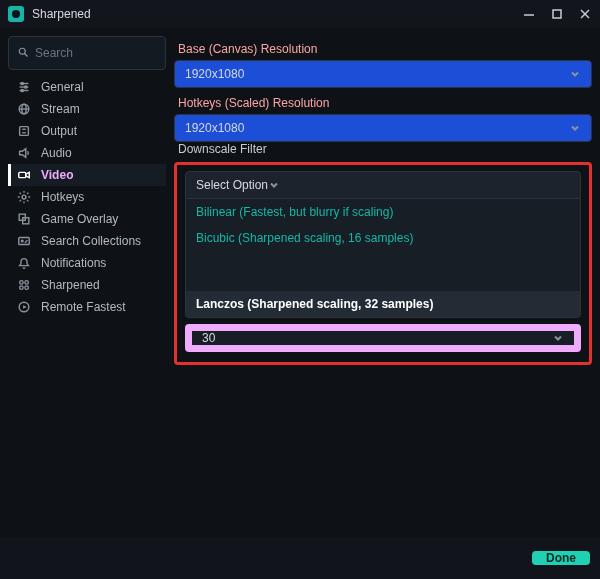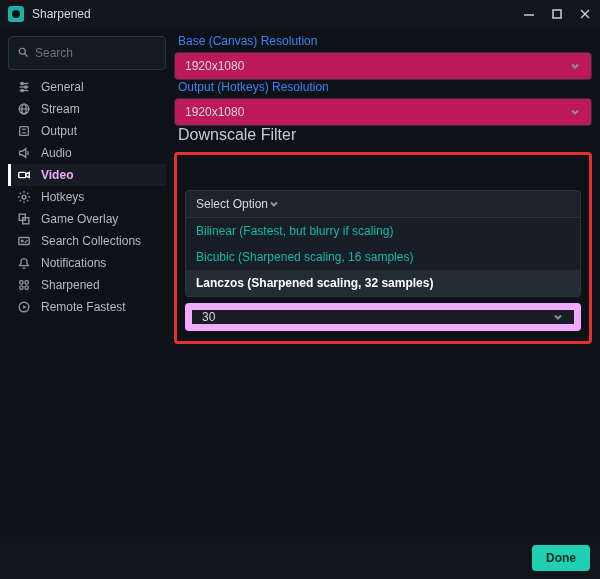--- a/index.html
+++ b/index.html
@@ -59,76 +59,76 @@
   .nav-item.active {
     color: #f0abfc; font-weight: 700;
     border-left: 3px solid #ffffff;
     background: #161c24;
   }
   .nav-icon { width: 14px; height: 14px; display:flex; align-items:center; justify-content:center; }
   .nav-icon svg { width:14px; height:14px; stroke:#8a929c; stroke-width:1.6; fill:none; }
   .nav-item.active .nav-icon svg { stroke:#ffffff; }
 
   .main { flex:1; display:flex; flex-direction:column; position:relative; min-width:0; }
-  .field-label { font-size: 12px; color:#3b82f6; margin-top:0; margin-bottom:4px; padding-left:4px;}
+  .field-label { font-size: 12px; color:#fca5a5; margin-top:8px; margin-bottom:4px; padding-left:4px;}
   .select {
     display:flex; align-items:center; justify-content:space-between;
     border:1px solid #2b333d; border-radius:4px;
-    background:#be185d; height:28px; padding:0 10px;
+    background:#1d4ed8; height:28px; padding:0 10px;
     color:#d6dae0; font-size:12px;
   }
   .chev { width:12px; height:12px; }
   .chev svg{ width:12px; height:12px; stroke:#8a929c; stroke-width:2; fill:none;}
 
   .highlight {
     border: 3px solid #e53030;
     border-radius:4px;
     margin-top:6px;
     padding: 6px 8px 10px 8px;
     display:flex; flex-direction:column; gap:6px;
   }
   .dropdown-head {
     display:flex; align-items:center; 
     border:1px solid #2b333d; border-radius:4px 4px 0 0;
     background:#1c232c; height:28px; padding:0 10px;
-    color:#d6dae0; font-size:12px;margin-top:29px;
+    color:#d6dae0; font-size:12px;
   }
   .dropdown-list {
     border:1px solid #2b333d; border-top:none;
     background:#181e26;
     border-radius:0 0 4px 4px;
   }
   .opt {
     padding: 6px 10px; font-size:12px; color:#14b8a6;
   }
   .opt.selected {
-    background:#232b35; color:#ffffff; font-weight:600;
+    background:#232b35; color:#ffffff; font-weight:600;margin-top:40px;
   }
   .second-select {
     display:flex; align-items:center; justify-content:space-between;
     border:7px solid #f0abfc; border-radius:4px;
     background:#181e26; height:28px; padding:0 10px;
     color:#d6dae0; font-size:12px;
   }
 
   .cut-label {
-    font-size:16px; color:#c8ccd2; padding-left:4px; margin-bottom:6px;
+    font-size:12px; color:#c8ccd2; padding-left:4px; margin-bottom:0;
     height:14px; overflow:hidden;
   }
 
   .footer {
     height: 42px;
     background: #11151b;
     display:flex; align-items:center; justify-content:flex-end;
     padding-right:10px;
   }
   .done-btn {
     background:#1fd1b2; color:#062a24; font-weight:600;
     border:none; border-radius:4px;
-    height:26px; padding:0 14px; font-size:12px;
+    height:14px; padding:0 14px; font-size:12px;
   }
 </style>
 </head>
 <body>
 
 <div class="window">
 
   <div class="titlebar">
     <div class="app-icon">
       <svg viewBox="0 0 16 16">
@@ -284,21 +284,21 @@
 
     <div class="main">
       <div class="field-label">Base (Canvas) Resolution</div>
       <div class="select">
         <span>1920x1080</span>
         <span class="chev"><svg viewBox="0 0 12 12">
               <polyline points="3,4.5 6,7.5 9,4.5"></polyline>
             </svg></span>
       </div>
 
-      <div class="field-label">Output (Hotkeys) Resolution</div>
+      <div class="field-label">Hotkeys (Scaled) Resolution</div>
       <div class="select">
         <span>1920x1080</span>
         <span class="chev"><svg viewBox="0 0 12 12">
               <polyline points="3,4.5 6,7.5 9,4.5"></polyline>
             </svg></span>
       </div>
 
       <div class="cut-label">Downscale Filter</div>
 
       <div class="highlight">

